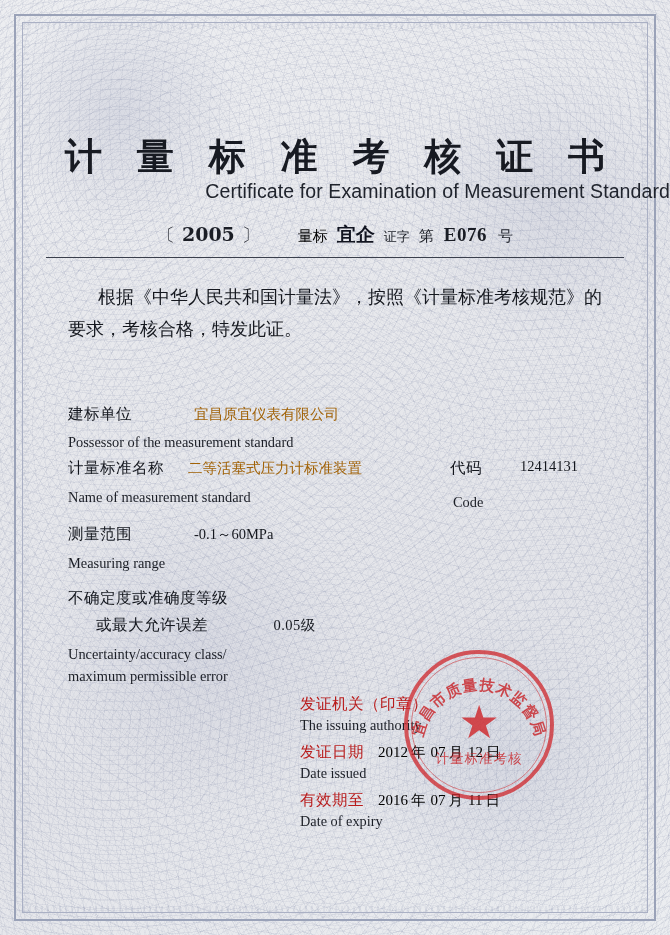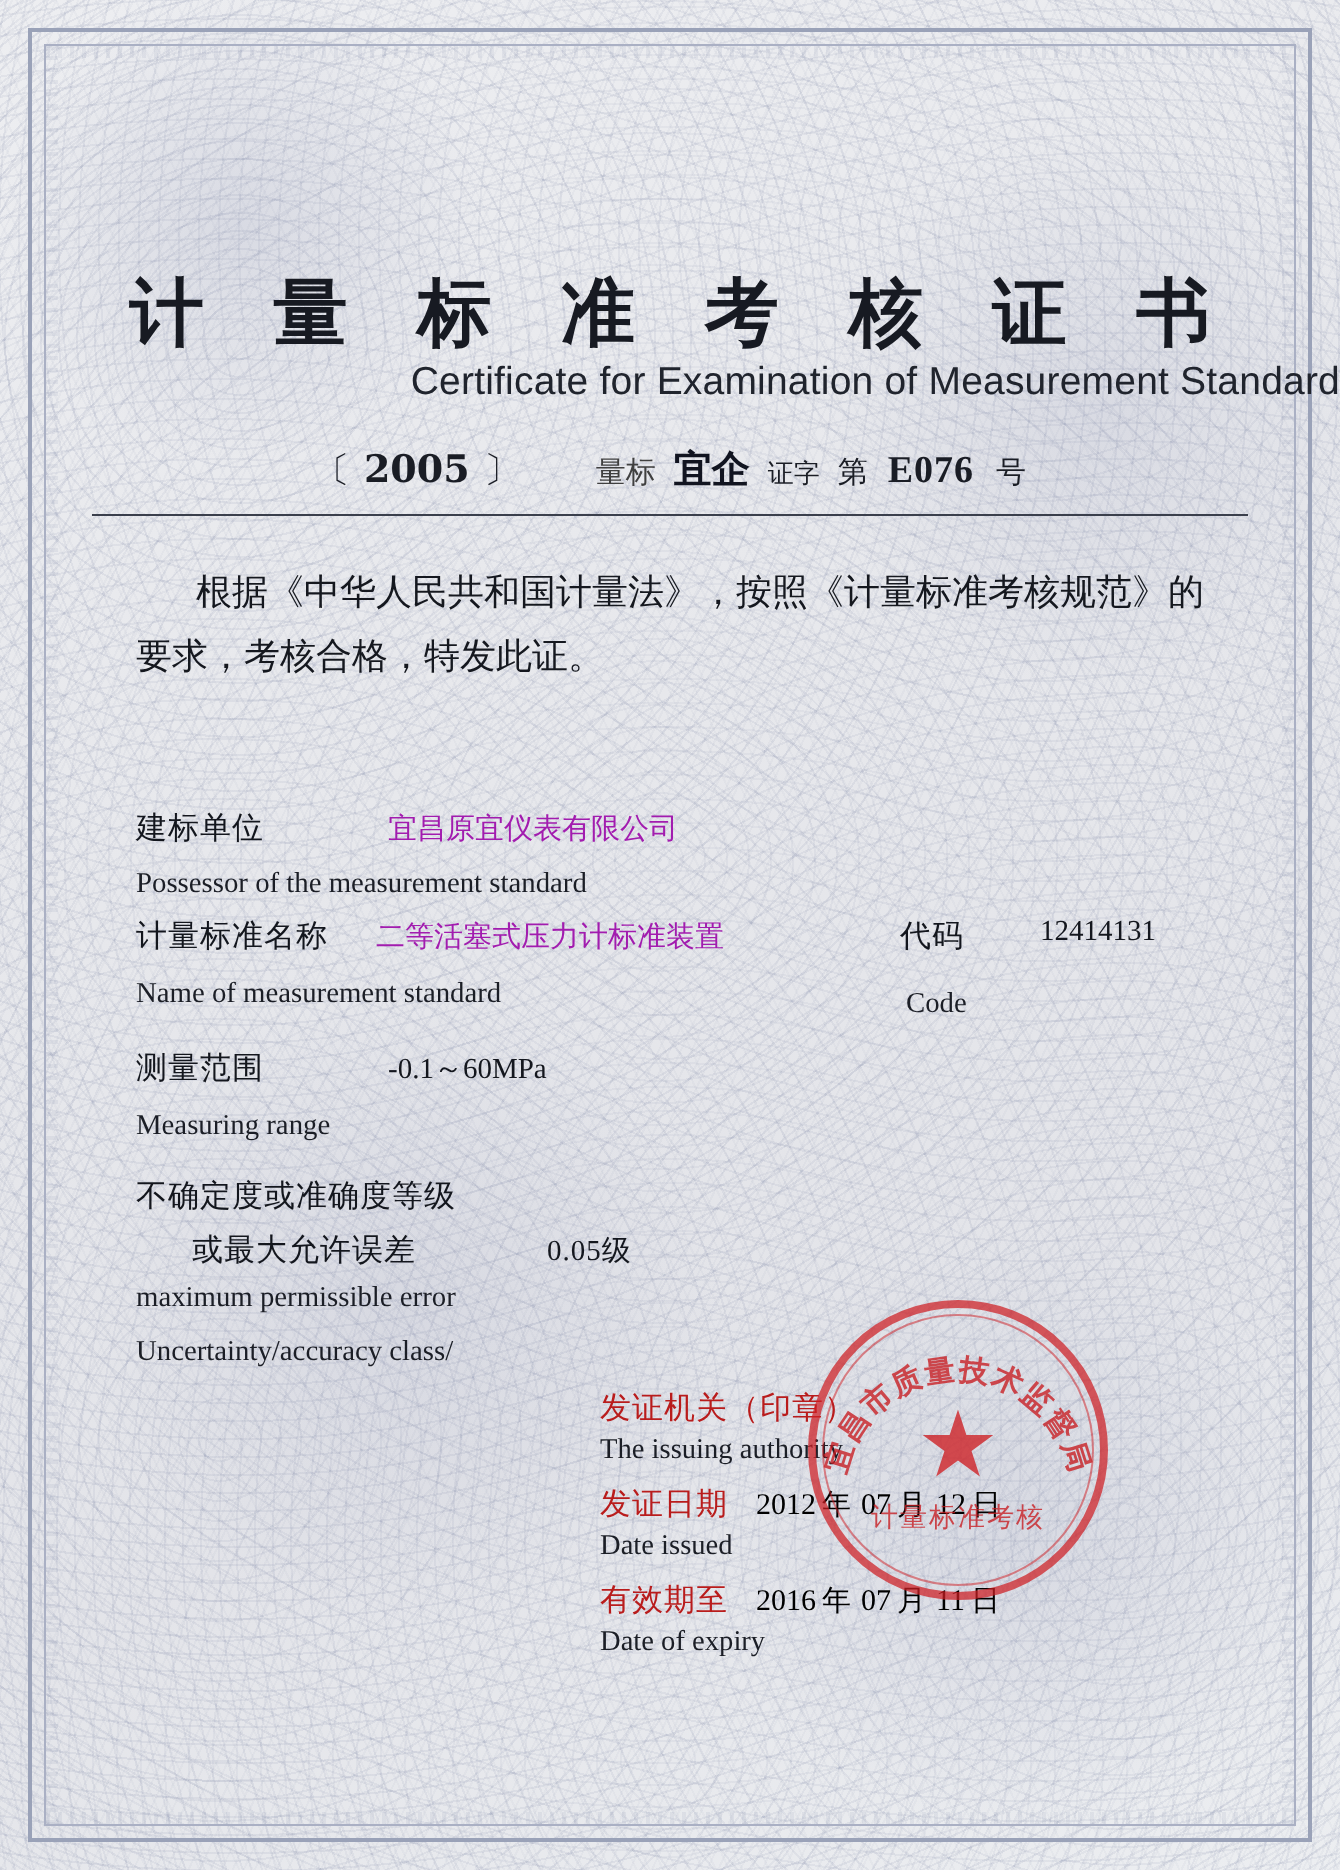--- a/index.html
+++ b/index.html
@@ -117,21 +117,21 @@
   .serial-year {
     font-family: "DejaVu Serif", serif;
     font-weight: bold;
     font-size: 19px;
     padding: 0 7px;
   }
   .serial-label {
     font-family: "DejaVu Serif", serif;
     font-size: 15px;
     margin-left: 38px;
-    color: #404040;
+    color: #000000;
   }
   .serial-org {
     font-family: "DejaVu Serif", serif;
     font-size: 19px;
     font-weight: bold;
     margin-left: 9px;
     color: #111420;
   }
   .serial-zi {
     font-family: "DejaVu Serif", serif;
@@ -201,21 +201,21 @@
     letter-spacing: 0.5px;
   }
   .lbl-en {
     font-family: "Liberation Serif", serif;
     font-size: 14.4px;
     color: #1b1e26;
   }
   .val-cn {
     font-family: "DejaVu Serif", serif;
     font-size: 14.5px;
-    color: #a21caf;
+    color: #a16207;
   }
   .val-num {
     font-family: "Liberation Serif", serif;
     font-size: 14.5px;
     color: #14171e;
   }
 
   .row { display: flex; align-items: baseline; }
 
   
@@ -382,22 +382,22 @@
       </div>
       <span class="lbl-en">Measuring range</span>
     </div>
 
     <div class="field" id="f-unc">
       <span class="lbl-cn">不确定度或准确度等级</span>
       <span class="lbl-cn lbl-cn2">
         <span>或最大允许误差</span>
         <span class="val-num value">0.05级</span>
       </span>
+      <span class="lbl-en">Uncertainty/accuracy class/</span>
       <span class="lbl-en lbl-en2">maximum permissible error</span>
-      <span class="lbl-en">Uncertainty/accuracy class/</span>
     </div>
 
     <div class="sig">
       <div class="line">
         <span class="cn">发证机关（印章）</span>
       </div>
       <span class="en">The issuing authority</span>
 
       <div class="line">
         <span class="cn">发证日期</span>

